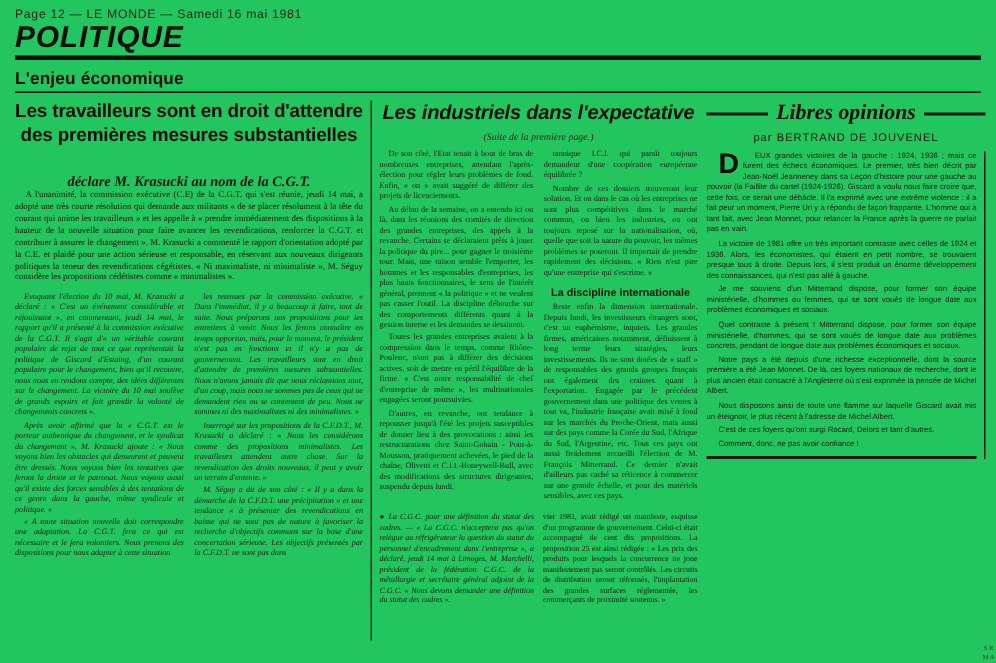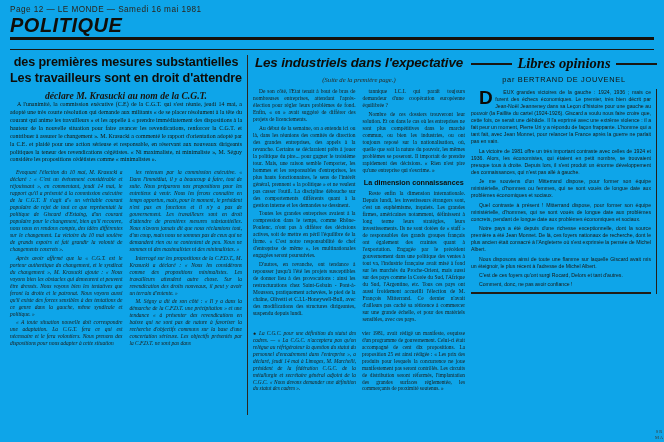--- a/index.html
+++ b/index.html
@@ -11,21 +11,21 @@
     width: 664px;
     height: 442px;
     overflow: hidden;
     font-family: "Liberation Serif", serif;
     color: #17150f;
   }
   .page {
     position: relative;
     width: 664px;
     height: 442px;
-    background: #0ea5e9;
+    background: #22c55e;
     padding: 0;
     box-sizing: border-box;
   }
 
   
   .masthead {
     padding: 5px 10px 0 10px;
     font-family: "Liberation Sans", sans-serif;
     font-size: 8.2px;
     letter-spacing: .45px;
@@ -92,21 +92,21 @@
     color: #0e0c08;
     letter-spacing: -.15px;
     font-style: italic;
   }
   .subhl {
     font-family: "Liberation Serif", serif;
     font-style: italic;
     font-weight: bold;
     font-size: 9.6px;
     text-align: center;
-    margin-top: 4px;
+    margin-top: 18px;
     color: #18150f;
   }
   .suite {
     font-family: "Liberation Serif", serif;
     font-style: italic;
     font-size: 6.6px;
     text-align: center;
     margin-top: 5px;
     color: #2c2820;
   }
@@ -247,28 +247,29 @@
 </head>
 <body>
 
 <div class="page">
 
   <div class="masthead">Page 12 — LE MONDE — Samedi 16 mai 1981</div>
   <div class="section-title">POLITIQUE</div>
   <div class="rule-thick"></div>
 
   <div class="kicker-wrap">
+    <div class="kicker">L'enjeu économique</div>
     <div class="rule-thin"></div>
   </div>
 
   <div class="content">
 
     <div class="col-left">
+      <div class="hl">Les travailleurs sont en droit d'attendre</div>
       <div class="hl">des premières mesures substantielles</div>
-      <div class="hl">Les travailleurs sont en droit d'attendre</div>
       <div class="subhl">déclare M. Krasucki au nom de la C.G.T.</div>
 
       <div class="lead">
         <p>A l'unanimité, la commission exécutive (C.E) de la C.G.T. qui s'est réunie, jeudi 14 mai, a adopté une très courte résolution qui demande aux militants « de se placer résolument à la tête du courant qui anime les travailleurs » et les appelle à « prendre immédiatement des dispositions à la hauteur de la nouvelle situation pour faire avancer les revendications, renforcer la C.G.T. et contribuer à assurer le changement ». M. Krasucki a commenté le rapport d'orientation adopté par la C.E. et plaidé pour une action sérieuse et responsable, en réservant aux nouveaux dirigeants politiques la teneur des revendications cégétistes. « Ni maximaliste, ni minimaliste », M. Séguy considère les propositions cédétistes comme « minimalistes ».</p>
       </div>
 
       <div class="subcols">
         <div class="sc">
           <div class="body-text">
             <p class="it">Evoquant l'élection du 10 mai, M. Krasucki a déclaré : « C'est un événement considérable et réjouissant », en commentant, jeudi 14 mai, le rapport qu'il a présenté à la commission exécutive de la C.G.T. Il s'agit d'« un véritable courant populaire de rejet de tout ce que représentait la politique de Giscard d'Estaing, d'un courant populaire pour le changement, bien qu'il recouvre, nous nous en rendons compte, des idées différentes sur le changement. La victoire du 10 mai soulève de grands espoirs et fait grandir la volonté de changements concrets ».</p>
@@ -299,21 +300,21 @@
             <p>Au début de la semaine, on a entendu ici ou là, dans les réunions des comités de direction des grandes entreprises, des appels à la revanche. Certains se déclaraient prêts à jouer la politique du pire... pour gagner le troisième tour. Mais, une raison semble l'emporter, les hommes et les responsables d'entreprises, les plus hauts fonctionnaires, le sens de l'intérêt général, prennent « la politique » et ne veulent pas casser l'outil. La discipline débouche sur des comportements différents quant à la gestion interne et les demandes se dessinent.</p>
             <p>Toutes les grandes entreprises avaient à la compression dans le temps, comme Rhône-Poulenc, n'ont pas à différer des décisions actives, soit de mettre en péril l'équilibre de la firme. « C'est notre responsabilité de chef d'entreprise de même », les multinationales engagées seront poursuivies.</p>
             <p>D'autres, en revanche, ont tendance à repousser jusqu'à l'été les projets susceptibles de donner lieu à des provocations : ainsi les restructurations chez Saint-Gobain - Pont-à-Mousson, pratiquement achevées, le pied de la chaîne, Olivetti et C.I.I.-Honeywell-Bull, avec des modifications des structures dirigeantes, suspendu depuis lundi.</p>
           </div>
         </div>
         <div class="sc">
           <div class="body-text">
             <p>tannique I.C.I. qui paraît toujours demandeur d'une coopération européenne équilibrée ?</p>
             <p>Nombre de ces dossiers trouveront leur solution. Et on dans le cas où les entreprises ne sont plus compétitives dans le marché commun, ou bien les industries, ou ont toujours reposé sur la nationalisation, où, quelle que soit la nature du pouvoir, les mêmes problèmes se poseront. Il importait de prendre rapidement des décisions. « Rien n'est pire qu'une entreprise qui s'escrime. »</p>
           </div>
-          <div class="subhead-box">La dimension connaissances</div>
+          <div class="subhead-box">La discipline internationale</div>
           <div class="body-text">
             <p>Reste enfin la dimension internationale. Depuis lundi, les investisseurs étrangers sont, c'est un euphémisme, inquiets. Les grandes firmes, américaines notamment, définissent à long terme leurs stratégies, leurs investissements. Ils ne sont dotées de « staff » de responsables des grands groupes français ont également des craintes quant à l'exportation. Engagée par le précédent gouvernement dans une politique des ventes à tout va, l'industrie française avait misé à fond sur les marchés du Proche-Orient, mais aussi sur des pays comme la Corée du Sud, l'Afrique du Sud, l'Argentine, etc. Tous ces pays ont aussi froidement accueilli l'élection de M. François Mitterrand. Ce dernier n'avait d'ailleurs pas caché sa réticence à commercer sur une grande échelle, et pour des matériels sensibles, avec ces pays.</p>
           </div>
         </div>
       </div>
 
       <div class="briefs">
         <div class="brief-col">
           <div class="brief-text">
             <p class="it">● La C.G.C. pour une définition du statut des cadres. — « La C.G.C. n'acceptera pas qu'on relègue au réfrigérateur la question du statut du personnel d'encadrement dans l'entreprise », a déclaré, jeudi 14 mai à Limoges, M. Marchelli, président de la fédération C.G.C. de la métallurgie et secrétaire général adjoint de la C.G.C. « Nous devons demander une définition du statut des cadres ».</p>

